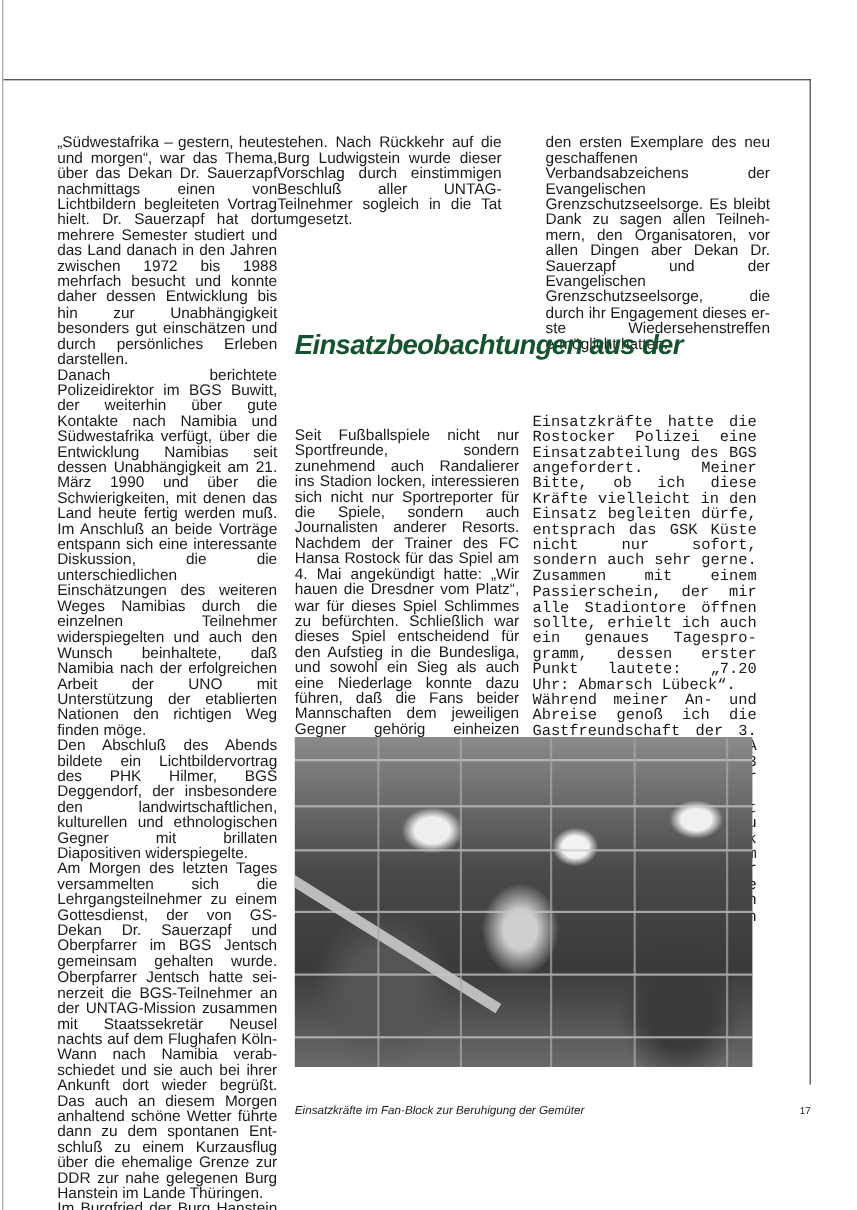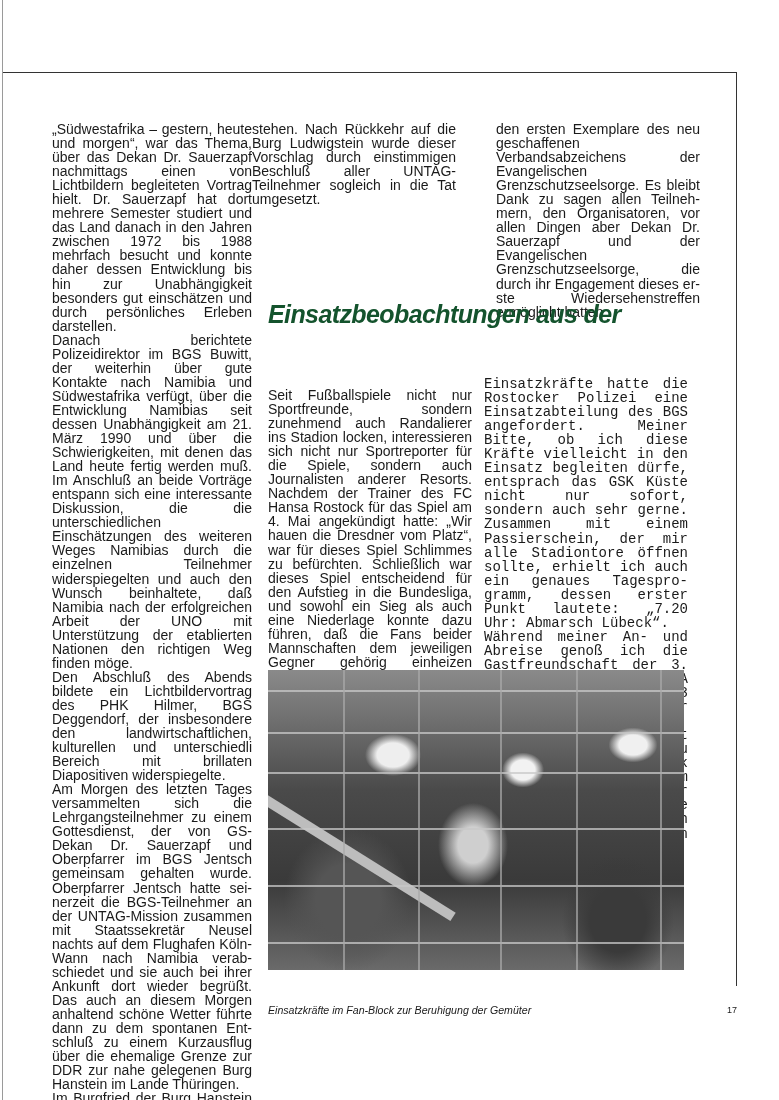--- a/index.html
+++ b/index.html
@@ -56,21 +56,21 @@
 <body>
 
 <div class="page">
   <div class="frame-left"></div>
   <div class="frame-top"></div>
   <div class="frame-right"></div>
 
   <div class="col col1">
     <p>„Südwestafrika – gestern, heute und morgen“, war das Thema, über das Dekan Dr. Sauerzapf nachmittags ei­nen von Lichtbildern begleiteten Vor­trag hielt. Dr. Sauerzapf hat dort mehre­re Semester studiert und das Land da­nach in den Jahren zwischen 1972 bis 1988 mehrfach besucht und konnte da­her dessen Entwicklung bis hin zur Un­abhängigkeit besonders gut einschät­zen und durch persönliches Erleben darstellen.</p>
     <p>Danach berichtete Polizeidirektor im BGS Buwitt, der weiterhin über gute Kontakte nach Namibia und Südwest­afrika verfügt, über die Entwicklung Na­mibias seit dessen Unabhängigkeit am 21. März 1990 und über die Schwierig­keiten, mit denen das Land heute fertig werden muß. Im Anschluß an beide Vorträge entspann sich eine interes­sante Diskussion, die die unterschiedli­chen Einschätzungen des weiteren Weges Namibias durch die einzelnen Teilnehmer widerspiegelten und auch den Wunsch beinhaltete, daß Namibia nach der erfolgreichen Arbeit der UNO mit Unterstützung der etablierten Natio­nen den richtigen Weg finden möge.</p>
-    <p>Den Abschluß des Abends bildete ein Lichtbildervortrag des PHK Hilmer, BGS Deggendorf, der insbesondere den landwirtschaftlichen, kulturellen und unterschiedli Bereich mit bril­laten Diapositiven widerspiegelte.</p>
+    <p>Den Abschluß des Abends bildete ein Lichtbildervortrag des PHK Hilmer, BGS Deggendorf, der insbesondere den landwirtschaftlichen, kulturellen und ethnologischen Gegner mit bril­laten Diapositiven widerspiegelte.</p>
     <p>Am Morgen des letzten Tages versam­melten sich die Lehrgangsteilnehmer zu einem Gottesdienst, der von GS-Dekan Dr. Sauerzapf und Oberpfarrer im BGS Jentsch gemeinsam gehalten wurde. Oberpfarrer Jentsch hatte sei­nerzeit die BGS-Teilnehmer an der UNTAG-Mission zusammen mit Staats­sekretär Neusel nachts auf dem Flug­hafen Köln-Wann nach Namibia verab­schiedet und sie auch bei ihrer Ankunft dort wieder begrüßt. Das auch an die­sem Morgen anhaltend schöne Wetter führte dann zu dem spontanen Ent­schluß zu einem Kurzausflug über die ehemalige Grenze zur DDR zur nahe gelegenen Burg Hanstein im Lande Thüringen.</p>
     <p>Im Burgfried der Burg Hanstein wurde von PD Buwitt zunächst im engeren Kreise der Gedanke vorgetragen, eine „Vereinigung Ehemaliger Uniformierter Angehöriger Deutscher UN-Kontingen­te“ zu gründen. Späteren deutschen Kontingenten, gleich ob BGS, Polizei oder Bundeswehr, soll die Möglichkeit zum Beitritt dieser Vereinigung offen</p>
   </div>
   <div class="col col2">
     <p>stehen. Nach Rückkehr auf die Burg Ludwigstein wurde dieser Vorschlag durch einstimmigen Beschluß aller UNTAG-Teilnehmer sogleich in die Tat umgesetzt.</p>
   </div>
   <div class="col col3">
     <p>den ersten Exemplare des neu ge­schaffenen Verbandsabzeichens der Evangelischen Grenzschutzseelsorge. Es bleibt Dank zu sagen allen Teilneh­mern, den Organisatoren, vor allen Din­gen aber Dekan Dr. Sauerzapf und der Evangelischen Grenzschutzseelsorge, die durch ihr Engagement dieses er­ste Wiedersehenstreffen ermöglicht hatten.</p>
   </div>
 

